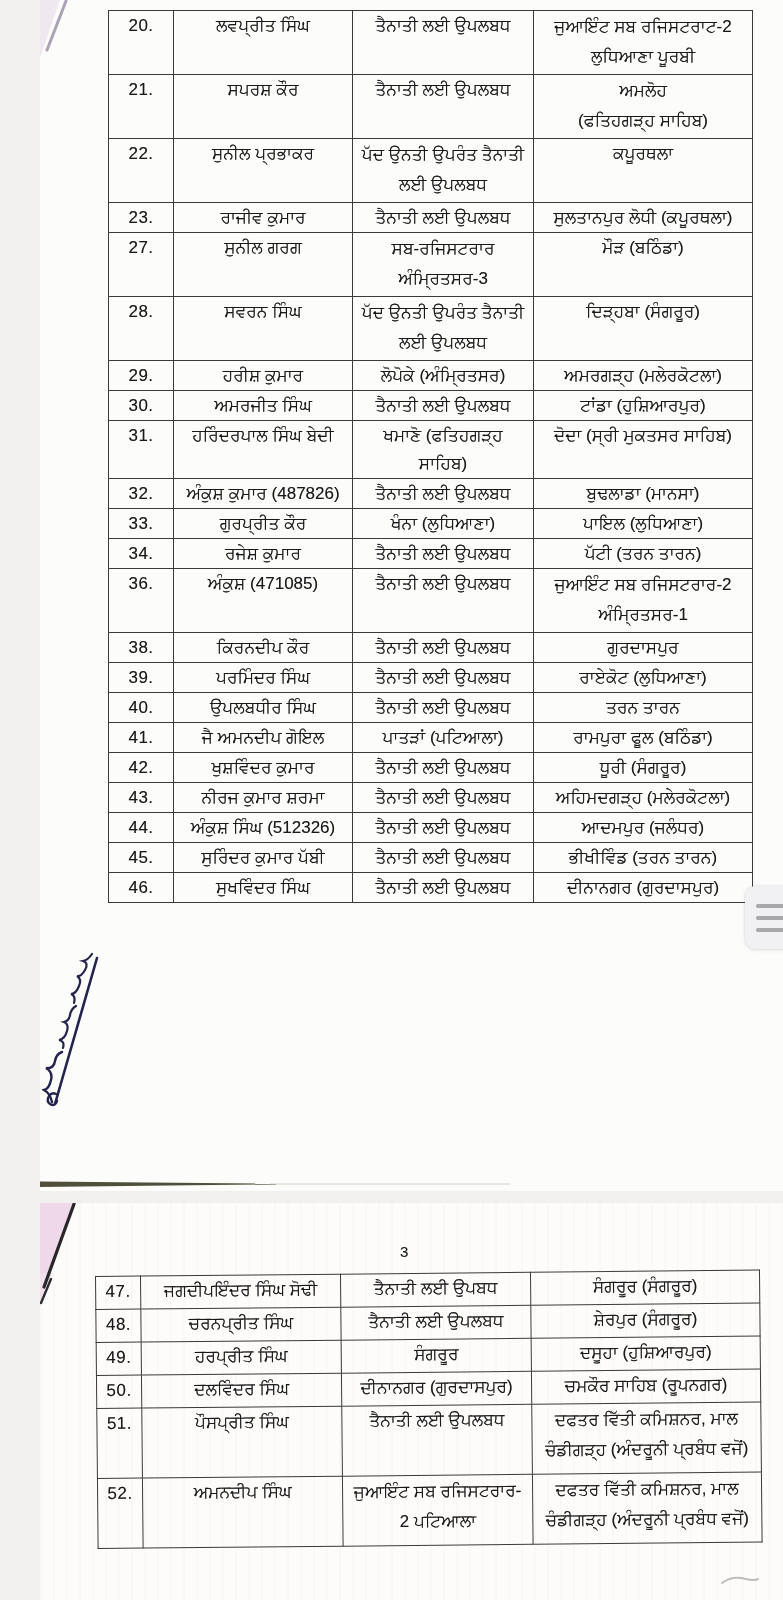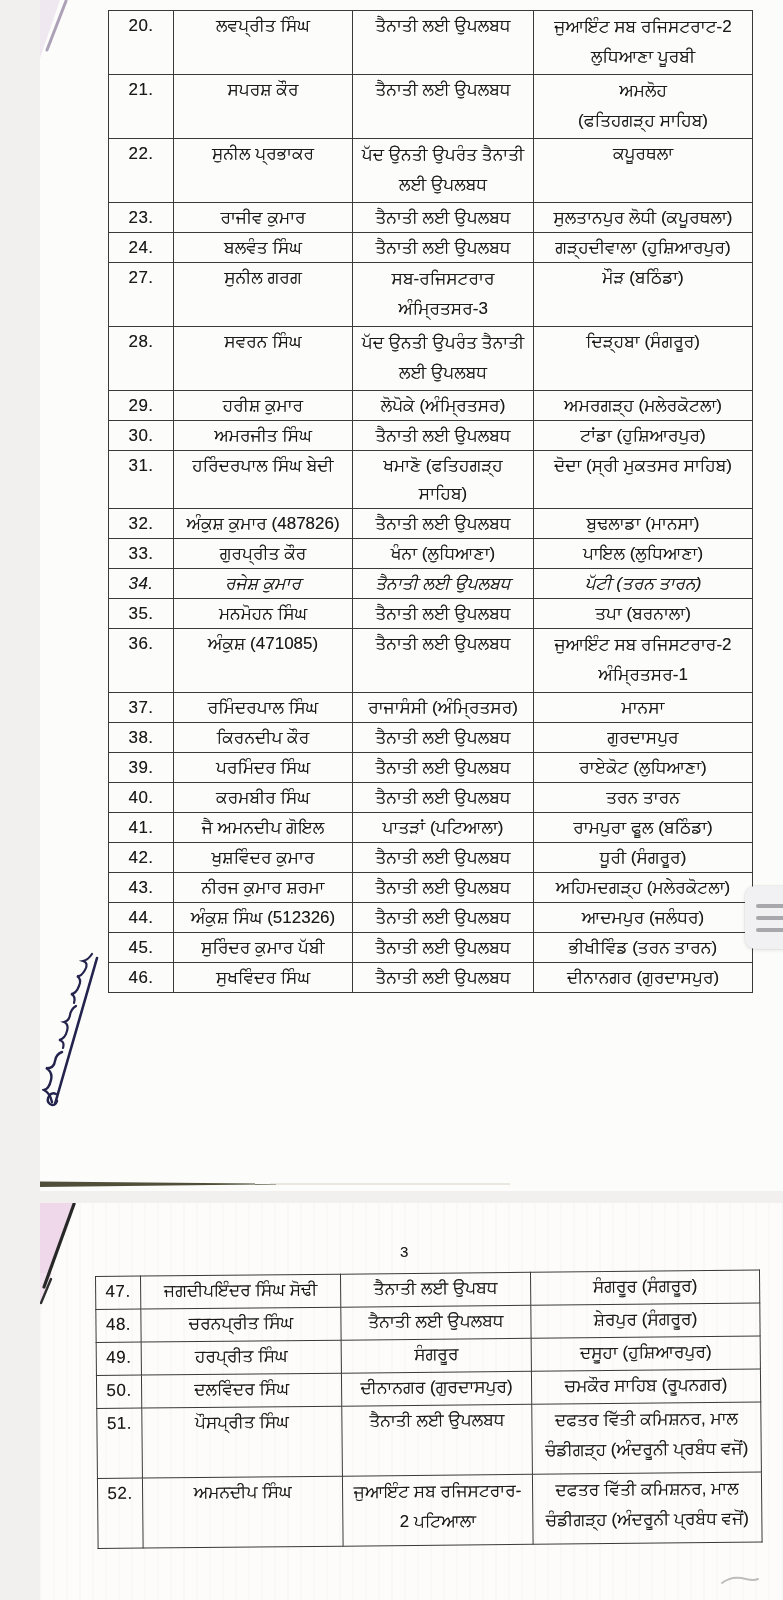--- a/index.html
+++ b/index.html
@@ -119,34 +119,20 @@
               <td>
                 <div class="line">ਰਾਜੀਵ ਕੁਮਾਰ</div>
               </td>
               <td>
                 <div class="line">ਤੈਨਾਤੀ ਲਈ ਉਪਲਬਧ</div>
               </td>
               <td>
                 <div class="line">ਸੁਲਤਾਨਪੁਰ ਲੋਧੀ (ਕਪੂਰਥਲਾ)</div>
               </td>
             </tr>
-            <tr style="height: 30px;">
-              <td class="c-no">
-                <div class="line">24.</div>
-              </td>
-              <td>
-                <div class="line">ਬਲਵੰਤ ਸਿੰਘ</div>
-              </td>
-              <td>
-                <div class="line">ਤੈਨਾਤੀ ਲਈ ਉਪਲਬਧ</div>
-              </td>
-              <td>
-                <div class="line">ਗੜ੍ਹਦੀਵਾਲਾ (ਹੁਸ਼ਿਆਰਪੁਰ)</div>
-              </td>
-            </tr>
             <tr style="height: 64px;">
               <td class="c-no">
                 <div class="line">27.</div>
               </td>
               <td>
                 <div class="line">ਸੁਨੀਲ ਗਰਗ</div>
               </td>
               <td class="multi">
                 <div class="line">ਸਬ-ਰਜਿਸਟਰਾਰ</div>
                 <div class="line">ਅੰਮ੍ਰਿਤਸਰ-3</div>
@@ -233,79 +219,51 @@
               <td>
                 <div class="line">ਗੁਰਪ੍ਰੀਤ ਕੌਰ</div>
               </td>
               <td>
                 <div class="line">ਖੰਨਾ (ਲੁਧਿਆਣਾ)</div>
               </td>
               <td>
                 <div class="line">ਪਾਇਲ (ਲੁਧਿਆਣਾ)</div>
               </td>
             </tr>
-            <tr style="height: 30px; font-style: italic;">
+            <tr style="height: 30px;">
               <td class="c-no">
                 <div class="line">34.</div>
               </td>
               <td>
                 <div class="line">ਰਜੇਸ਼ ਕੁਮਾਰ</div>
               </td>
               <td>
                 <div class="line">ਤੈਨਾਤੀ ਲਈ ਉਪਲਬਧ</div>
               </td>
               <td>
                 <div class="line">ਪੱਟੀ (ਤਰਨ ਤਾਰਨ)</div>
-              </td>
-            </tr>
-            <tr style="height: 30px;">
-              <td class="c-no">
-                <div class="line">35.</div>
-              </td>
-              <td>
-                <div class="line">ਮਨਮੋਹਨ ਸਿੰਘ</div>
-              </td>
-              <td>
-                <div class="line">ਤੈਨਾਤੀ ਲਈ ਉਪਲਬਧ</div>
-              </td>
-              <td>
-                <div class="line">ਤਪਾ (ਬਰਨਾਲਾ)</div>
               </td>
             </tr>
             <tr style="height: 64px;">
               <td class="c-no">
                 <div class="line">36.</div>
               </td>
               <td>
                 <div class="line">ਅੰਕੁਸ਼ (471085)</div>
               </td>
               <td>
                 <div class="line">ਤੈਨਾਤੀ ਲਈ ਉਪਲਬਧ</div>
               </td>
               <td class="multi">
                 <div class="line">ਜੁਆਇੰਟ ਸਬ ਰਜਿਸਟਰਾਰ-2</div>
                 <div class="line">ਅੰਮ੍ਰਿਤਸਰ-1</div>
               </td>
             </tr>
             <tr style="height: 30px;">
               <td class="c-no">
-                <div class="line">37.</div>
-              </td>
-              <td>
-                <div class="line">ਰਮਿੰਦਰਪਾਲ ਸਿੰਘ</div>
-              </td>
-              <td>
-                <div class="line">ਰਾਜਾਸੰਸੀ (ਅੰਮ੍ਰਿਤਸਰ)</div>
-              </td>
-              <td>
-                <div class="line">ਮਾਨਸਾ</div>
-              </td>
-            </tr>
-            <tr style="height: 30px;">
-              <td class="c-no">
                 <div class="line">38.</div>
               </td>
               <td>
                 <div class="line">ਕਿਰਨਦੀਪ ਕੌਰ</div>
               </td>
               <td>
                 <div class="line">ਤੈਨਾਤੀ ਲਈ ਉਪਲਬਧ</div>
               </td>
               <td>
                 <div class="line">ਗੁਰਦਾਸਪੁਰ</div>
@@ -323,21 +281,21 @@
               </td>
               <td>
                 <div class="line">ਰਾਏਕੋਟ (ਲੁਧਿਆਣਾ)</div>
               </td>
             </tr>
             <tr style="height: 30px;">
               <td class="c-no">
                 <div class="line">40.</div>
               </td>
               <td>
-                <div class="line">ਕਰਮਬੀਰ ਸਿੰਘ</div>
+                <div class="line">ਉਪਲਬਧੀਰ ਸਿੰਘ</div>
               </td>
               <td>
                 <div class="line">ਤੈਨਾਤੀ ਲਈ ਉਪਲਬਧ</div>
               </td>
               <td>
                 <div class="line">ਤਰਨ ਤਾਰਨ</div>
               </td>
             </tr>
             <tr style="height: 30px;">
               <td class="c-no">

